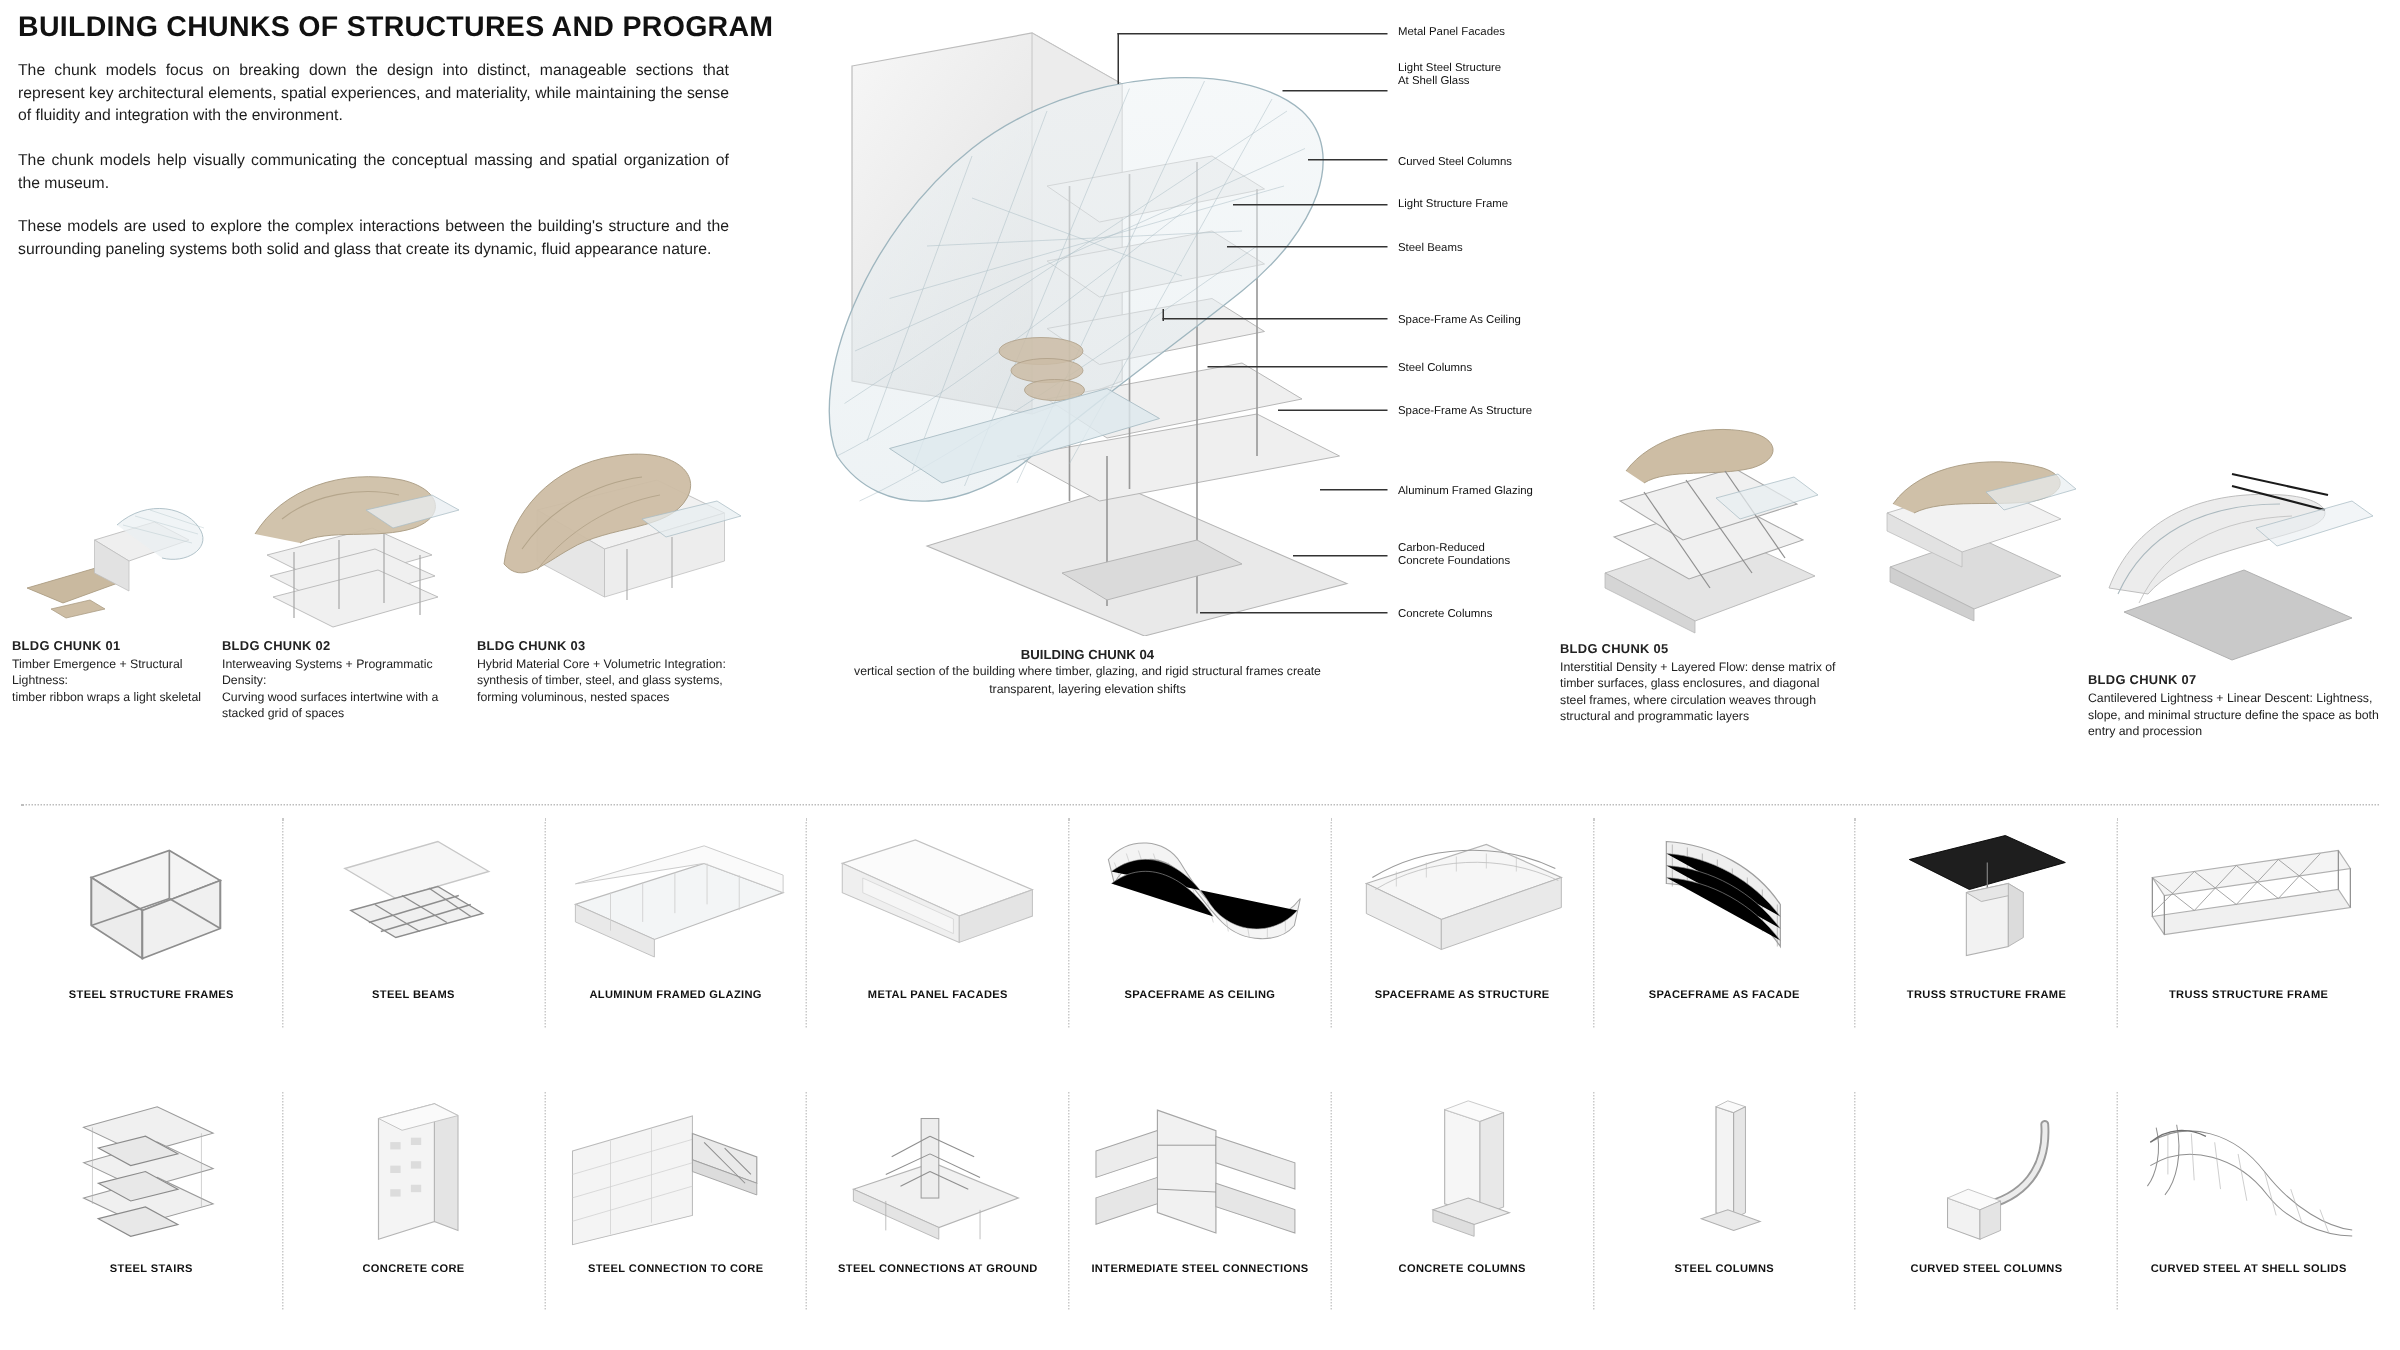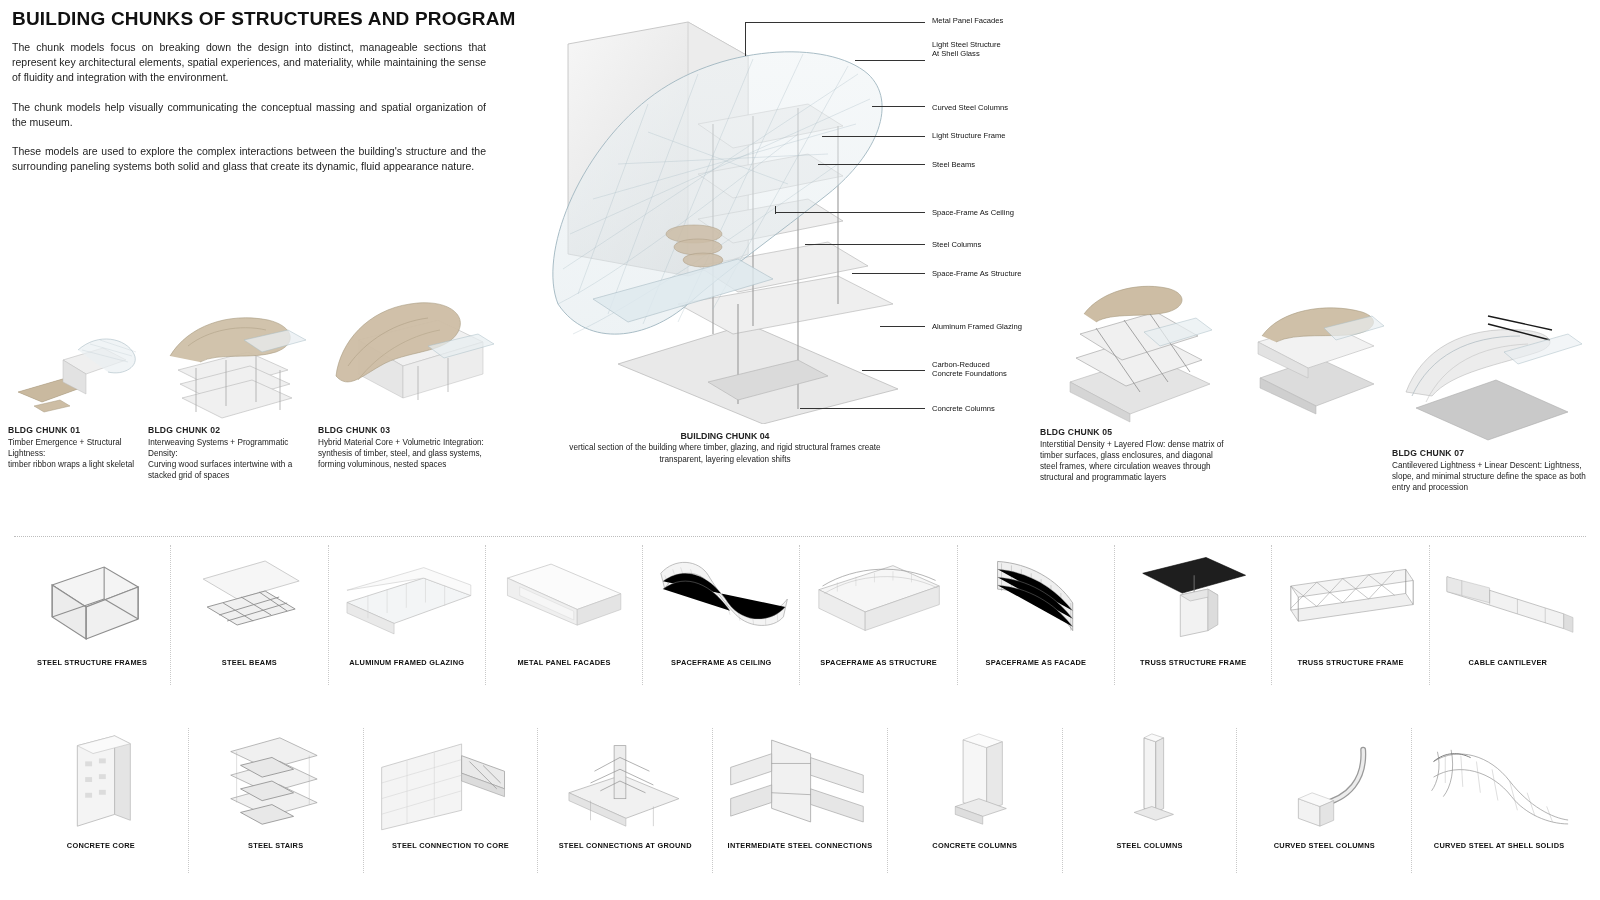--- a/index.html
+++ b/index.html
@@ -53,21 +53,21 @@
   .leader { position: absolute; background: #333; height: 1px; }
 
   
   .divider {
     position: absolute; left: 14px; right: 14px; top: 536px;
     height: 1px; border-top: 1px dotted #bdbdbd;
   }
 
   
   .grid { position: absolute; left: 14px; width: 1572px; display: flex; }
-  .grid.row1 { top: 545px; height: 140px; }
+  .grid.row1 { top: 545px; height: 140px; justify-content: center; }
   .grid.row2 { top: 728px; height: 145px; }
   .cell {
     flex: 1 1 0; position: relative; display: flex; flex-direction: column;
     align-items: center; justify-content: flex-start;
     border-right: 1px dotted #c9c9c9;
     padding: 0 4px;
   }
   .cell:last-child { border-right: none; }
   .cell .art { width: 100%; height: 108px; }
   .cell .lbl {
@@ -456,39 +456,45 @@
             <line x1="72" y1="32" x2="100" y2="54"></line>
               <line x1="100" y1="28" x2="72" y2="58"></line>
             <line x1="100" y1="28" x2="128" y2="50"></line>
               <line x1="128" y1="24" x2="100" y2="54"></line>
           </g>
         </svg>
       </div>
       <div class="lbl">TRUSS STRUCTURE FRAME</div>
     </div>
 
-    <div class="cell">
-      <div class="art">
-        <svg viewBox="0 0 160 108" xmlns="http://www.w3.org/2000/svg">
-          <polygon points="14,30 140,70 140,86 14,46" fill="#f2f2f2" stroke="#b2b2b2" stroke-width="0.8"></polygon>
-          <polygon points="14,30 60,42 60,58 14,46" fill="#e8e8e8" stroke="#b2b2b2" stroke-width="0.5"></polygon>
-          <polygon points="140,70 150,74 150,90 140,86" fill="#dedede" stroke="#b2b2b2" stroke-width="0.5"></polygon>
-          <g stroke="#a7a7a7" stroke-width="0.5">
-            <line x1="30" y1="34" x2="30" y2="50"></line>
-              <line x1="60" y1="44" x2="60" y2="60"></line>
-            <line x1="90" y1="54" x2="90" y2="70"></line>
-              <line x1="120" y1="64" x2="120" y2="80"></line>
-          </g>
-        </svg>
-      </div>
-      <div class="lbl">CABLE CANTILEVER</div>
-    </div>
   </div>
 
   <div class="grid row2">
+
+    <div class="cell">
+      <div class="art">
+        <svg viewBox="0 0 140 110" xmlns="http://www.w3.org/2000/svg">
+          <g stroke="#9b9b9b" stroke-width="0.7" fill="#f0f0f0">
+            <polygon points="24,24 74,10 112,28 62,42"></polygon>
+            <polygon points="24,48 74,34 112,52 62,66"></polygon>
+            <polygon points="24,72 74,58 112,76 62,90"></polygon>
+          </g>
+          <g stroke="#8a8a8a" stroke-width="0.8" fill="#e8e8e8">
+            <polygon points="34,38 66,30 88,42 56,50"></polygon>
+            <polygon points="34,62 66,54 88,66 56,74"></polygon>
+            <polygon points="34,86 66,78 88,90 56,98"></polygon>
+          </g>
+          <g stroke="#b0b0b0" stroke-width="0.4">
+            <line x1="30" y1="24" x2="30" y2="76"></line>
+              <line x1="104" y1="28" x2="104" y2="78"></line>
+          </g>
+        </svg>
+      </div>
+      <div class="lbl">STEEL STAIRS</div>
+    </div>
 
     <div class="cell">
       <div class="art">
         <svg viewBox="0 0 120 110" xmlns="http://www.w3.org/2000/svg">
           <polygon points="36,18 74,8 74,88 36,100" fill="#f4f4f4" stroke="#b5b5b5" stroke-width="0.8"></polygon>
           <polygon points="74,8 90,16 90,94 74,88" fill="#e4e4e4" stroke="#b5b5b5" stroke-width="0.7"></polygon>
           <polygon points="36,18 74,8 90,16 52,26" fill="#fafafa" stroke="#c0c0c0" stroke-width="0.6"></polygon>
           <g fill="#dcdcdc">
             <rect x="44" y="34" width="7" height="5"></rect>
               <rect x="58" y="31" width="7" height="5"></rect>
@@ -497,42 +503,20 @@
             <rect x="44" y="66" width="7" height="5"></rect>
               <rect x="58" y="63" width="7" height="5"></rect>
           </g>
         </svg>
       </div>
       <div class="lbl">CONCRETE CORE</div>
     </div>
 
     <div class="cell">
       <div class="art">
-        <svg viewBox="0 0 140 110" xmlns="http://www.w3.org/2000/svg">
-          <g stroke="#9b9b9b" stroke-width="0.7" fill="#f0f0f0">
-            <polygon points="24,24 74,10 112,28 62,42"></polygon>
-            <polygon points="24,48 74,34 112,52 62,66"></polygon>
-            <polygon points="24,72 74,58 112,76 62,90"></polygon>
-          </g>
-          <g stroke="#8a8a8a" stroke-width="0.8" fill="#e8e8e8">
-            <polygon points="34,38 66,30 88,42 56,50"></polygon>
-            <polygon points="34,62 66,54 88,66 56,74"></polygon>
-            <polygon points="34,86 66,78 88,90 56,98"></polygon>
-          </g>
-          <g stroke="#b0b0b0" stroke-width="0.4">
-            <line x1="30" y1="24" x2="30" y2="76"></line>
-              <line x1="104" y1="28" x2="104" y2="78"></line>
-          </g>
-        </svg>
-      </div>
-      <div class="lbl">STEEL STAIRS</div>
-    </div>
-
-    <div class="cell">
-      <div class="art">
         <svg viewBox="0 0 170 110" xmlns="http://www.w3.org/2000/svg">
           <polygon points="14,40 96,16 96,84 14,104" fill="#f4f4f4" stroke="#bababa" stroke-width="0.7"></polygon>
           <g stroke="#cfcfcf" stroke-width="0.5">
             <line x1="14" y1="56" x2="96" y2="32"></line>
               <line x1="14" y1="72" x2="96" y2="48"></line>
             <line x1="14" y1="88" x2="96" y2="64"></line>
             <line x1="40" y1="33" x2="40" y2="97"></line>
               <line x1="68" y1="25" x2="68" y2="89"></line>
           </g>
           <polygon points="96,28 140,44 140,62 96,46" fill="#eaeaea" stroke="#9e9e9e" stroke-width="0.8"></polygon>

